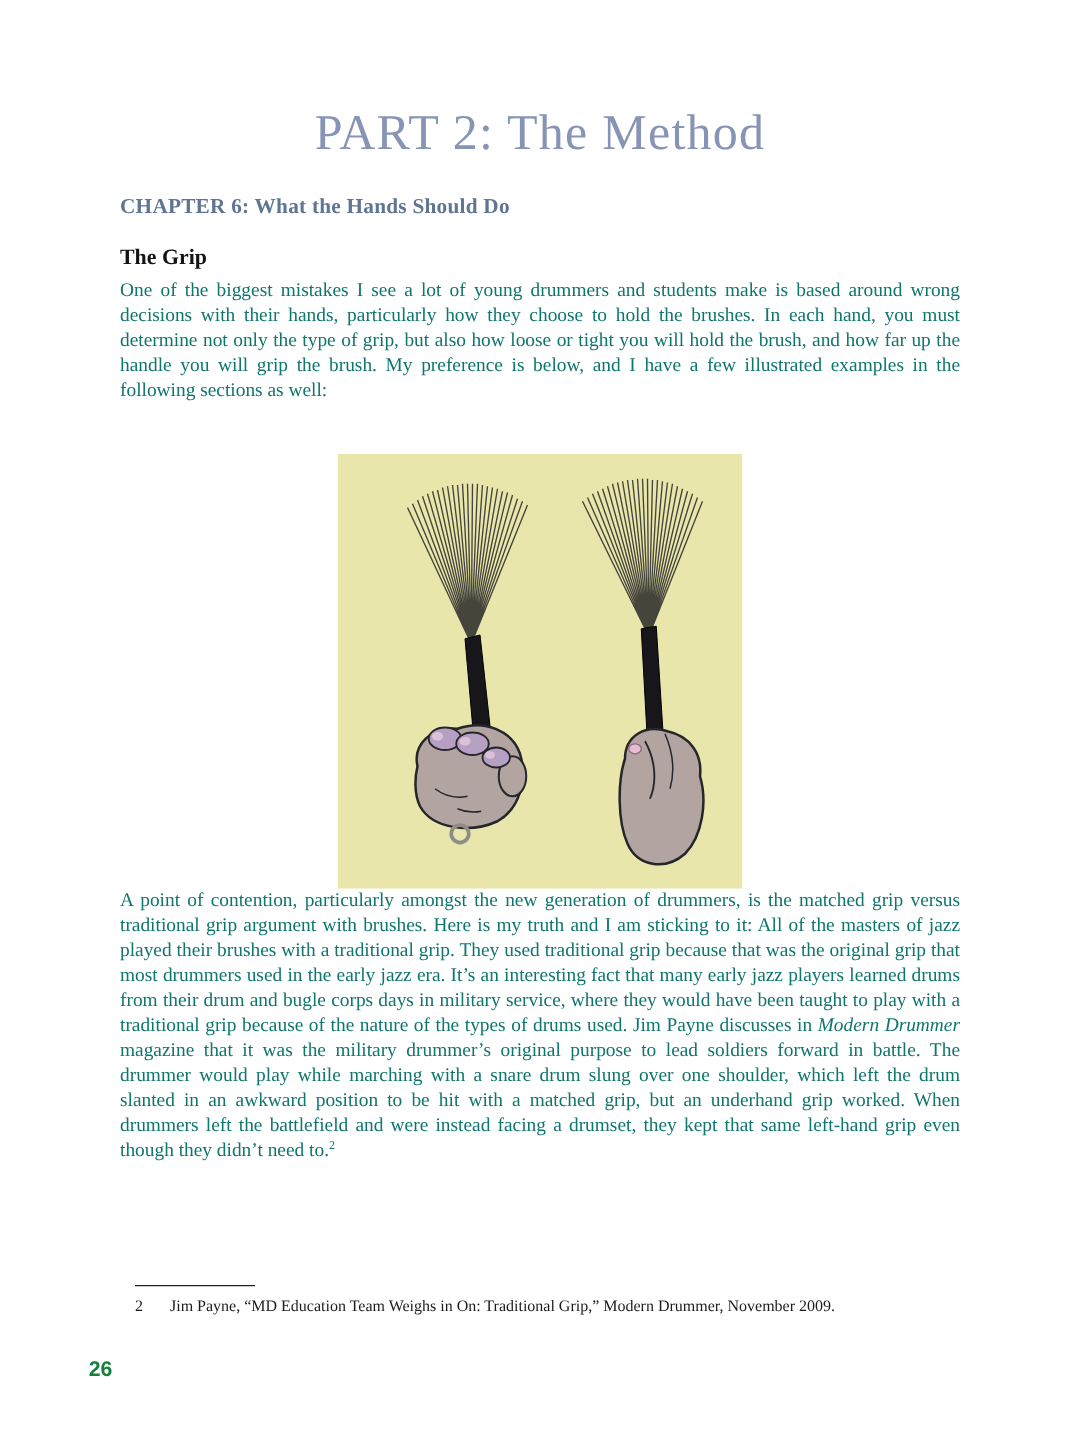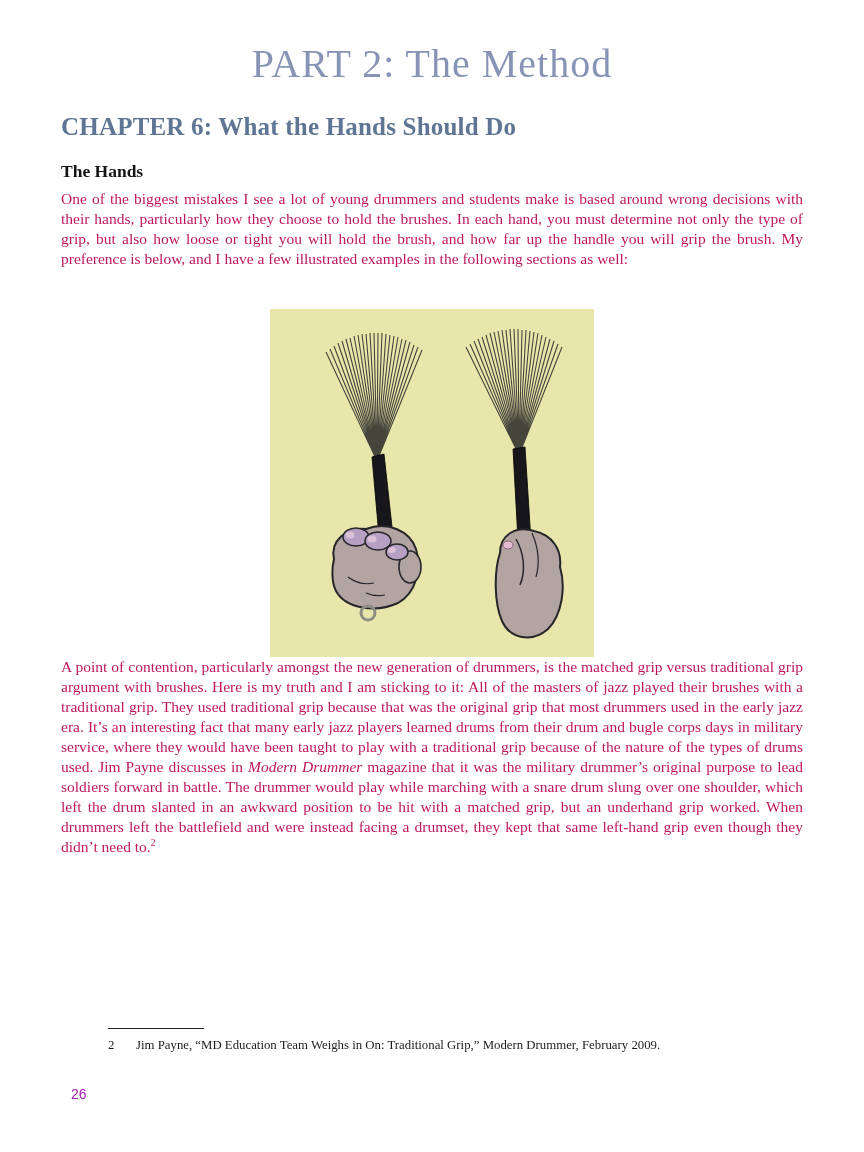--- a/index.html
+++ b/index.html
@@ -7,51 +7,51 @@
   .page {
     position: relative;
     width: 864px;
     height: 1152px;
     margin: 0 auto;
     background: #ffffff;
     font-family: "Liberation Serif", serif;
     color: #1c1c1c;
     overflow: hidden;
   }
-  .content { padding: 0 61px; }
+  .content { padding: 0 96px; margin-top: 42px; }
 
   .part-title {
     margin: 0;
     padding-top: 40px;
     font-size: 40px;
     font-weight: 400;
     text-align: center;
     letter-spacing: 1px;
     color: #8794b6;
   }
   .chapter-title {
     margin: 26px 0 0 0;
-    font-size: 25px;
+    font-size: 17px;
     font-weight: 700;
     color: #5e7593;
     letter-spacing: 0.2px;
   }
   .section-heading {
     margin: 20px 0 7px 0;
     font-size: 17.5px;
     font-weight: 700;
     color: #141414;
   }
   .section-heading.second { margin-top: 54px; }
   .body-text {
     margin: 0;
     font-size: 15.5px;
     line-height: 1.29;
     text-align: justify;
-    color: #be185d;
+    color: #0f766e;
   }
   .body-text em { }
   .body-text sup {
     font-size: 0.62em;
     vertical-align: super;
     line-height: 0;
   }
 
   .figure-wrap {
     width: 324px;
@@ -77,36 +77,36 @@
     color: #1c1c1c;
   }
   .footnote-number { width: 28px; flex: 0 0 28px; }
   .footnote-text { flex: 1; }
 
   .page-number {
     position: absolute;
     left: 71px;
     top: 1086px;
     font-family: "Liberation Sans", sans-serif;
-    font-size: 14px;
-    font-weight: 400;
-    color: #a21caf;
+    font-size: 17px;
+    font-weight: 700;
+    color: #15803d;
   }
 </style>
 </head>
 <body>
 
 <div class="page">
   <div class="content">
 
     <h1 class="part-title">PART 2: The Method</h1>
 
     <h2 class="chapter-title">CHAPTER 6: What the Hands Should Do</h2>
 
-    <h3 class="section-heading">The Hands</h3>
+    <h3 class="section-heading">The Grip</h3>
 
     <p class="body-text">One of the biggest mistakes I see a lot of young drummers and students make is based around wrong decisions with their hands, particularly how they choose to hold the brushes. In each hand, you must determine not only the type of grip, but also how loose or tight you will hold the brush, and how far up the handle you will grip the brush. My preference is below, and I have a few illustrated examples in the following sections as well:</p>
 
     <div class="figure-wrap">
       <svg width="324" height="348" viewBox="0 0 324 348" xmlns="http://www.w3.org/2000/svg" role="img">
         <rect x="0" y="0" width="324" height="348" fill="#e9e6ac"></rect>
 
         <path fill="none" stroke="#45453c" stroke-width="1.1" d="M107 152L56 43M107 152L60 40M107 152L64 37M107 152L68 34M107 152L72 32M107 152L76 30M107 152L80 29M107 152L84 27M107 152L88 26M107 152L92 25M107 152L96 25M107 152L100 24M107 152L104 24M107 152L108 24M107 152L112 24M107 152L116 25M107 152L120 26M107 152L124 27M107 152L128 28M107 152L132 30M107 152L136 31M107 152L140 33M107 152L144 36M107 152L148 38M107 152L152 41"></path>
 
         <path fill="none" stroke="#45453c" stroke-width="1.1" d="M249 146L196 38M249 146L200 35M249 146L204 32M249 146L208 30M249 146L212 28M249 146L216 26M249 146L220 24M249 146L224 23M249 146L228 22M249 146L232 21M249 146L236 21M249 146L240 20M249 146L244 20M249 146L248 20M249 146L252 21M249 146L256 21M249 146L260 22M249 146L264 23M249 146L268 24M249 146L272 26M249 146L276 28M249 146L280 30M249 146L284 32M249 146L288 35M249 146L292 38"></path>
@@ -139,18 +139,18 @@
 
 
     <p class="body-text"><span>A point of contention, particularly amongst the new generation of drummers, is the matched grip versus traditional grip argument with brushes. Here is my truth and I am sticking to it: All of the masters of jazz played their brushes with a traditional grip. They used traditional grip because that was the original grip that most drummers used in the early jazz era. It’s an interesting fact that many early jazz players learned drums from their drum and bugle corps days in military service, where they would have been taught to play with a traditional grip because of the nature of the types of drums used. Jim Payne discusses in </span><em>Modern Drummer</em><span> magazine that it was the military drummer’s original purpose to lead soldiers forward in battle. The drummer would play while marching with a snare drum slung over one shoulder, which left the drum slanted in an awkward position to be hit with a matched grip, but an underhand grip worked. When drummers left the battlefield and were instead facing a drumset, they kept that same left-hand grip even though they didn’t need to.</span><sup>2</sup></p>
 
   </div>
 
   <div class="footnote">
     <div class="footnote-rule"></div>
     <div class="footnote-line">
       <span class="footnote-number">2</span>
-      <span class="footnote-text">Jim Payne, “MD Education Team Weighs in On: Traditional Grip,” Modern Drummer, February 2009.</span>
+      <span class="footnote-text">Jim Payne, “MD Education Team Weighs in On: Traditional Grip,” Modern Drummer, November 2009.</span>
     </div>
   </div>
 
   <div class="page-number">26</div>
 </div>
 
 </body></html>

